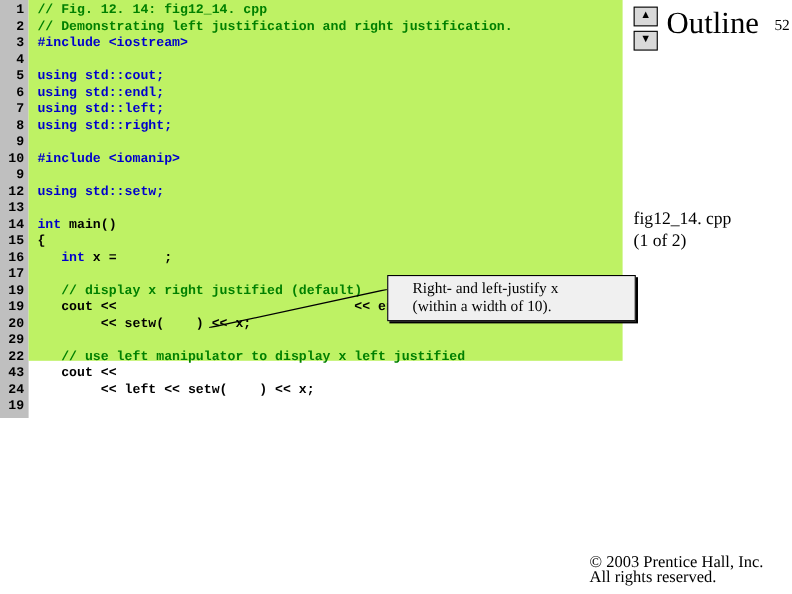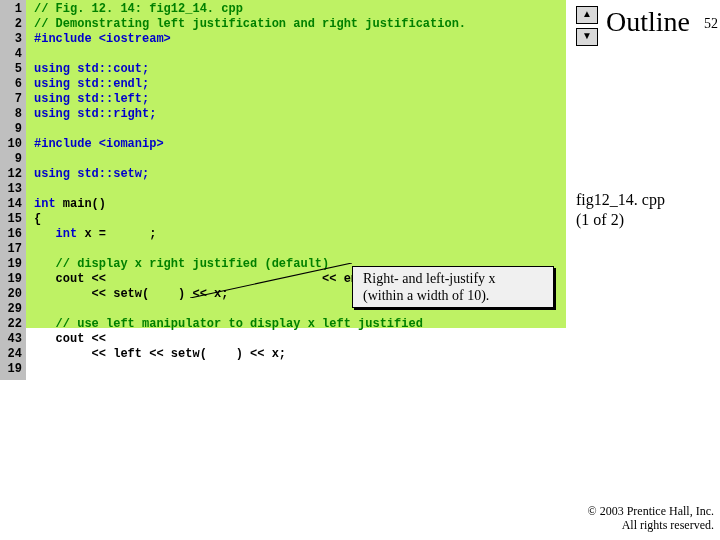--- a/index.html
+++ b/index.html
@@ -92,34 +92,34 @@
   .caption {
     position: absolute;
     right: 14px;
     top: 190px;
     width: 130px;
     font-size: 16px;
     line-height: 20px;
   }
   .copyright {
     position: absolute;
-    right: 6px;
+    right: 26px;
     bottom: 8px;
-    font-size: 12px;
-    text-align: right;
+    font-size: 15px;
+    text-align: left;
     line-height: 14px;
   }
 
   
   .callout {
     position: absolute;
     left: 352px;
-    top: 266px;
+    top: 250px;
     width: 180px;
-    padding: 3px 10px;
+    padding: 3px 22px;
     background: #f0f0f0;
     border: 1px solid #000;
     box-shadow: 2px 2px 0 #000;
     font-size: 14px;
     line-height: 17px;
   }
   .leader {
     position: absolute;
     left: 190px;
     top: 263px;

